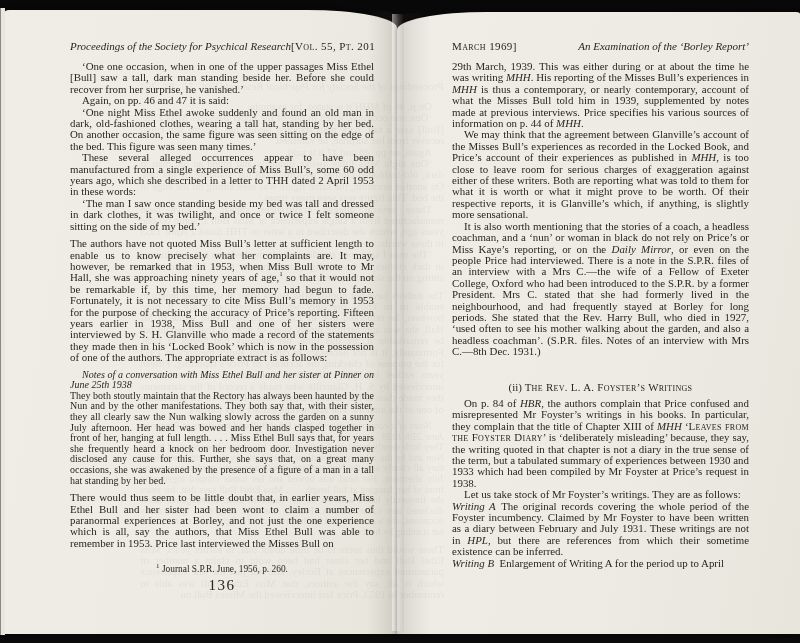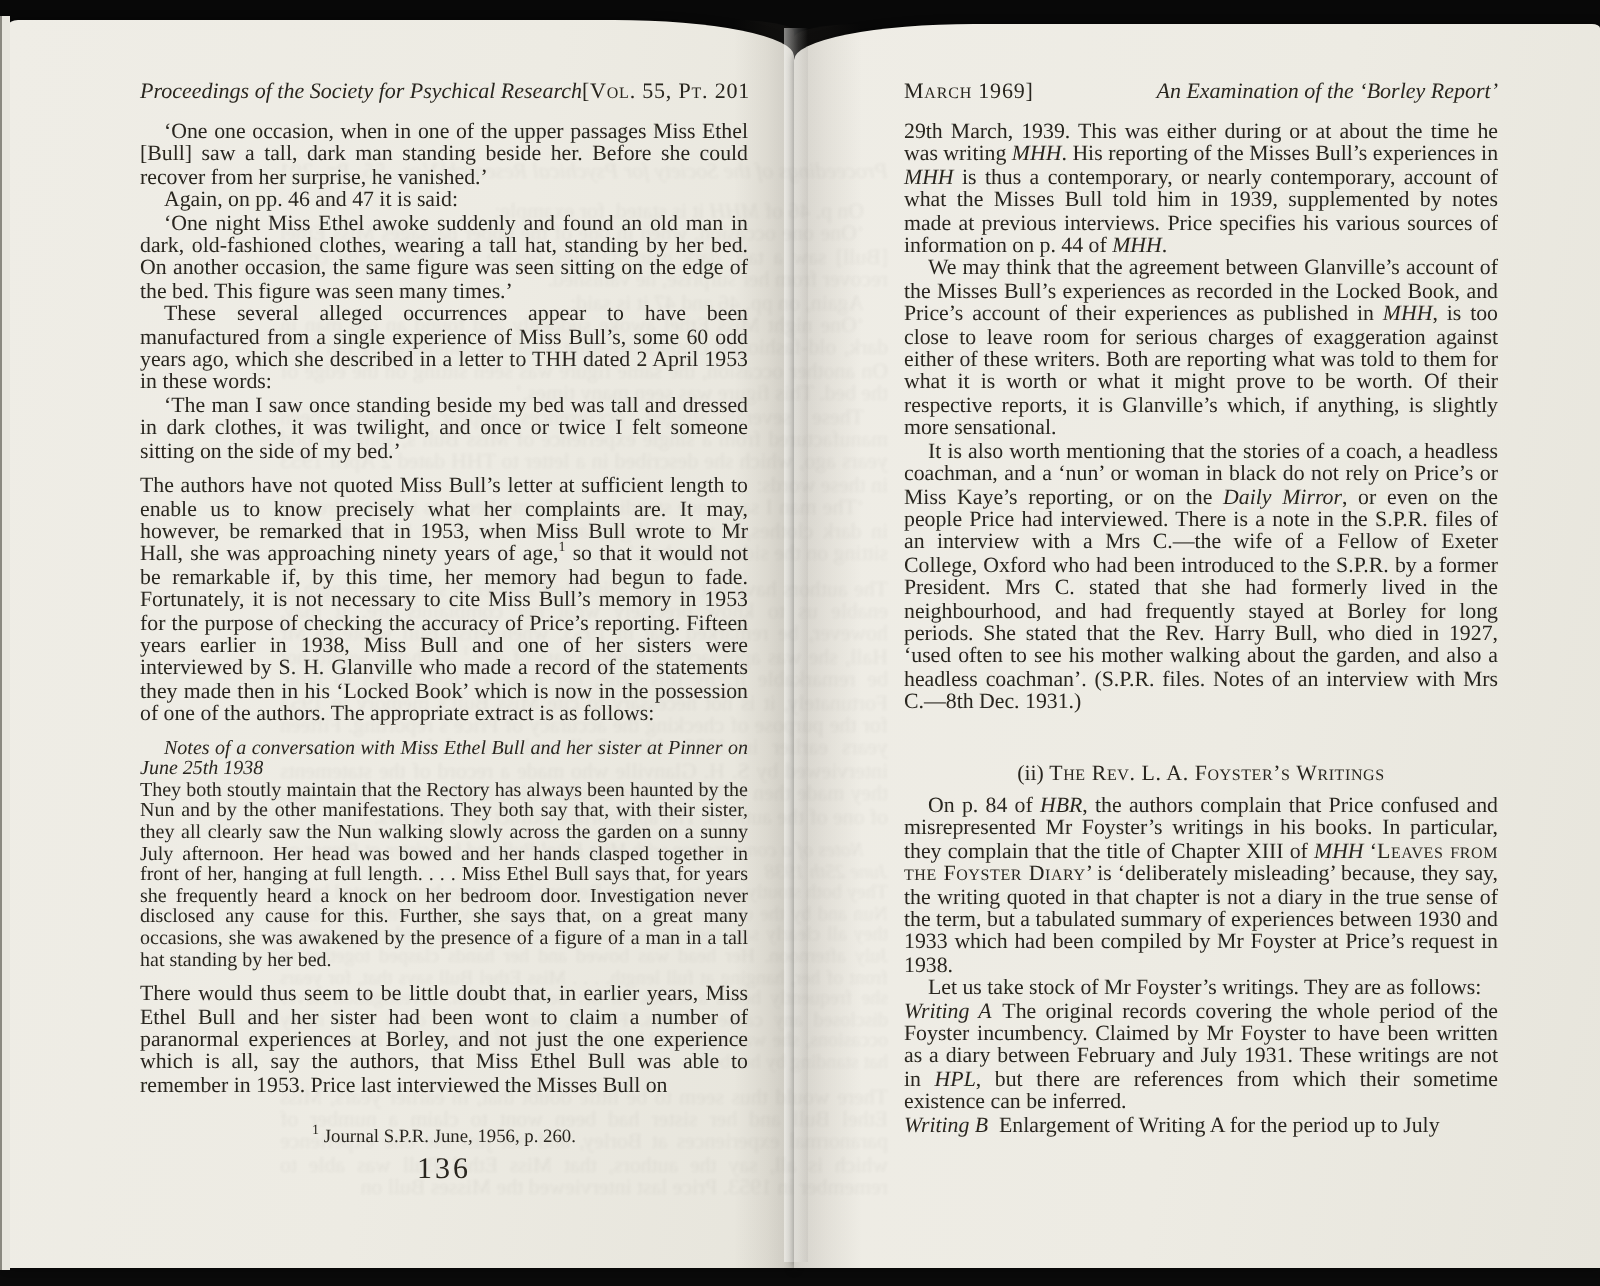--- a/index.html
+++ b/index.html
@@ -107,17 +107,17 @@
       <span class="it">An Examination of the ‘Borley Report’</span>
     </div>
     <div id="right-body">
         <p class="para"><span>29th March, 1939. This was either during or at about the time he was writing </span><span class="it">MHH</span><span>. His reporting of the Misses Bull’s experiences in </span><span class="it">MHH</span><span> is thus a contemporary, or nearly contemporary, account of what the Misses Bull told him in 1939, supplemented by notes made at previous interviews. Price specifies his various sources of information on p. 44 of </span><span class="it">MHH</span><span>.</span></p>
         <p class="para indent"><span>We may think that the agreement between Glanville’s account of the Misses Bull’s experiences as recorded in the Locked Book, and Price’s account of their experiences as published in </span><span class="it">MHH</span><span>, is too close to leave room for serious charges of exaggeration against either of these writers. Both are reporting what was told to them for what it is worth or what it might prove to be worth. Of their respective reports, it is Glanville’s which, if anything, is slightly more sensational.</span></p>
         <p class="para indent"><span>It is also worth mentioning that the stories of a coach, a headless coachman, and a ‘nun’ or woman in black do not rely on Price’s or Miss Kaye’s reporting, or on the </span><span class="it">Daily Mirror</span><span>, or even on the people Price had interviewed. There is a note in the S.P.R. files of an interview with a Mrs C.—the wife of a Fellow of Exeter College, Oxford who had been introduced to the S.P.R. by a former President. Mrs C. stated that she had formerly lived in the neighbourhood, and had frequently stayed at Borley for long periods. She stated that the Rev. Harry Bull, who died in 1927, ‘used often to see his mother walking about the garden, and also a headless coachman’. (S.P.R. files. Notes of an interview with Mrs C.—8th Dec. 1931.)</span></p>
         <p class="para center"><span>(ii) </span><span class="sc">The Rev. L. A. Foyster’s Writings</span></p>
         <p class="para indent"><span>On p. 84 of </span><span class="it">HBR</span><span>, the authors complain that Price confused and misrepresented Mr Foyster’s writings in his books. In particular, they complain that the title of Chapter XIII of </span><span class="it">MHH</span><span> ‘</span><span class="sc">Leaves from the Foyster Diary</span><span>’ is ‘deliberately misleading’ because, they say, the writing quoted in that chapter is not a diary in the true sense of the term, but a tabulated summary of experiences between 1930 and 1933 which had been compiled by Mr Foyster at Price’s request in 1938.</span></p>
         <p class="para indent"><span>Let us take stock of Mr Foyster’s writings. They are as follows:</span></p>
         <p class="para"><span class="it">Writing A</span><span> The original records covering the whole period of the Foyster incumbency. Claimed by Mr Foyster to have been written as a diary between February and July 1931. These writings are not in </span><span class="it">HPL</span><span>, but there are references from which their sometime existence can be inferred.</span></p>
-        <p class="para"><span class="it">Writing B</span><span> Enlargement of Writing A for the period up to July</span></p>
+        <p class="para"><span class="it">Writing B</span><span> Enlargement of Writing A for the period up to April</span></p>
       </div>
   </div>
 
 </div>
 
 </body></html>

